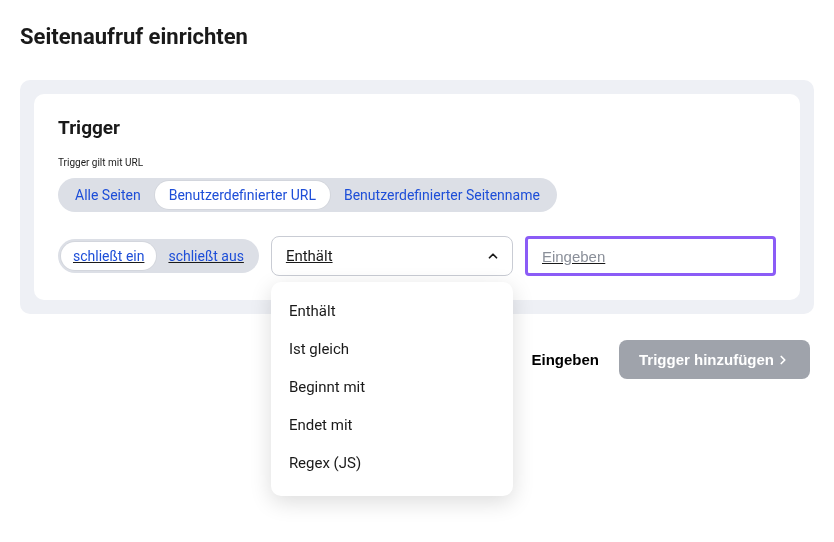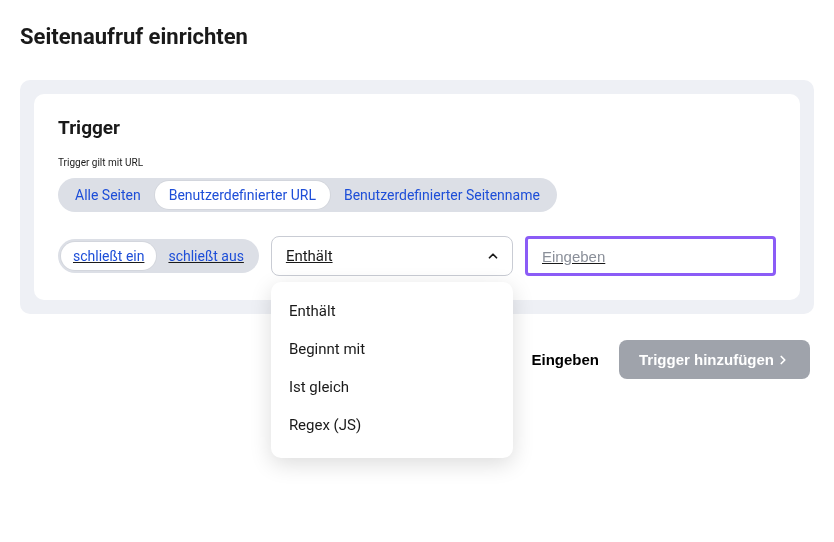--- a/index.html
+++ b/index.html
@@ -170,22 +170,23 @@
           <span>Enthält</span>
           <span class="chevron">
             <svg width="14" height="14" viewBox="0 0 24 24" fill="none" stroke="#1a1a1a" stroke-width="3" stroke-linecap="round" stroke-linejoin="round">
                 <polyline points="18 15 12 9 6 15"></polyline>
               </svg>
           </span>
         </div>
 
         <div class="dropdown">
           <div class="dropdown-item">Enthält</div>
+          <div class="dropdown-item">Ist gleich</div>
           <div class="dropdown-item">Beginnt mit</div>
-          <div class="dropdown-item">Ist gleich</div>
+          <div class="dropdown-item">Endet mit</div>
           <div class="dropdown-item">Regex (JS)</div>
         </div>
       </div>
 
       <input class="input" type="text" placeholder="Eingeben" style="">
     </div>
   </div>
 </div>
 
 <div class="footer">

